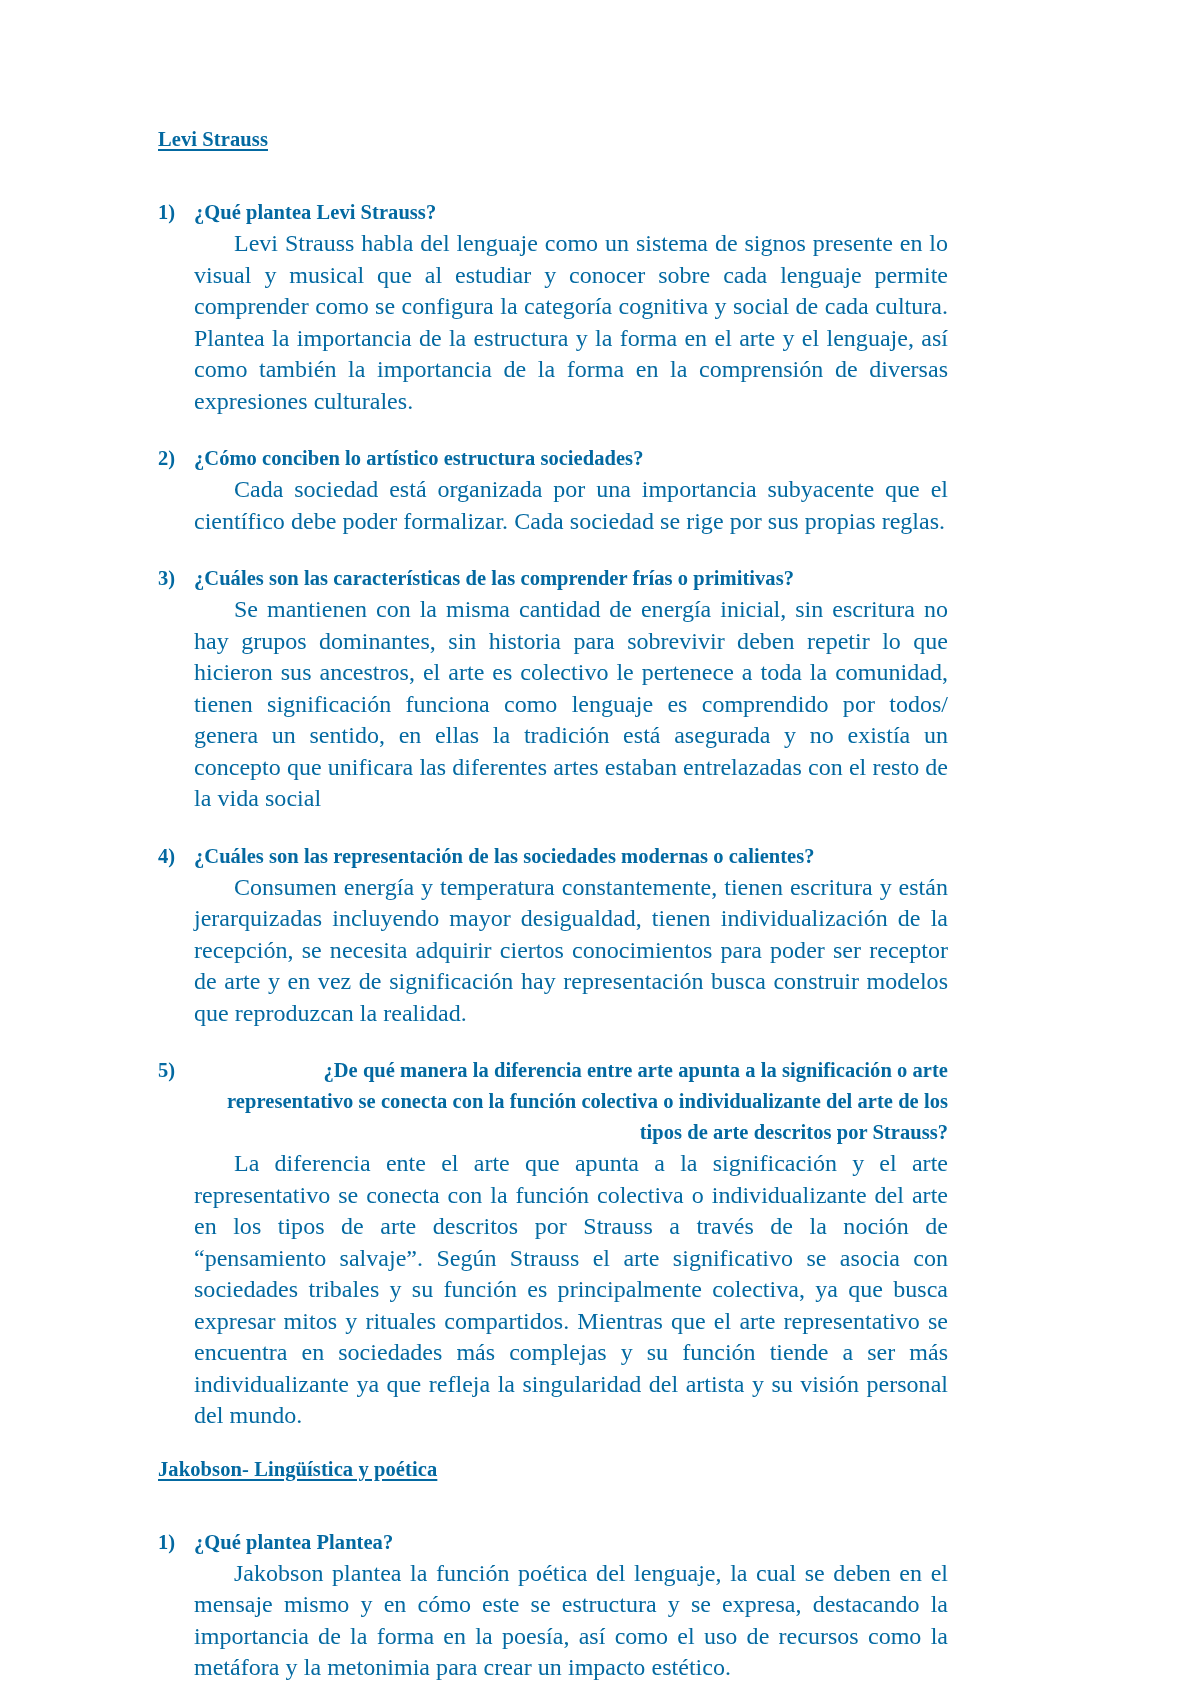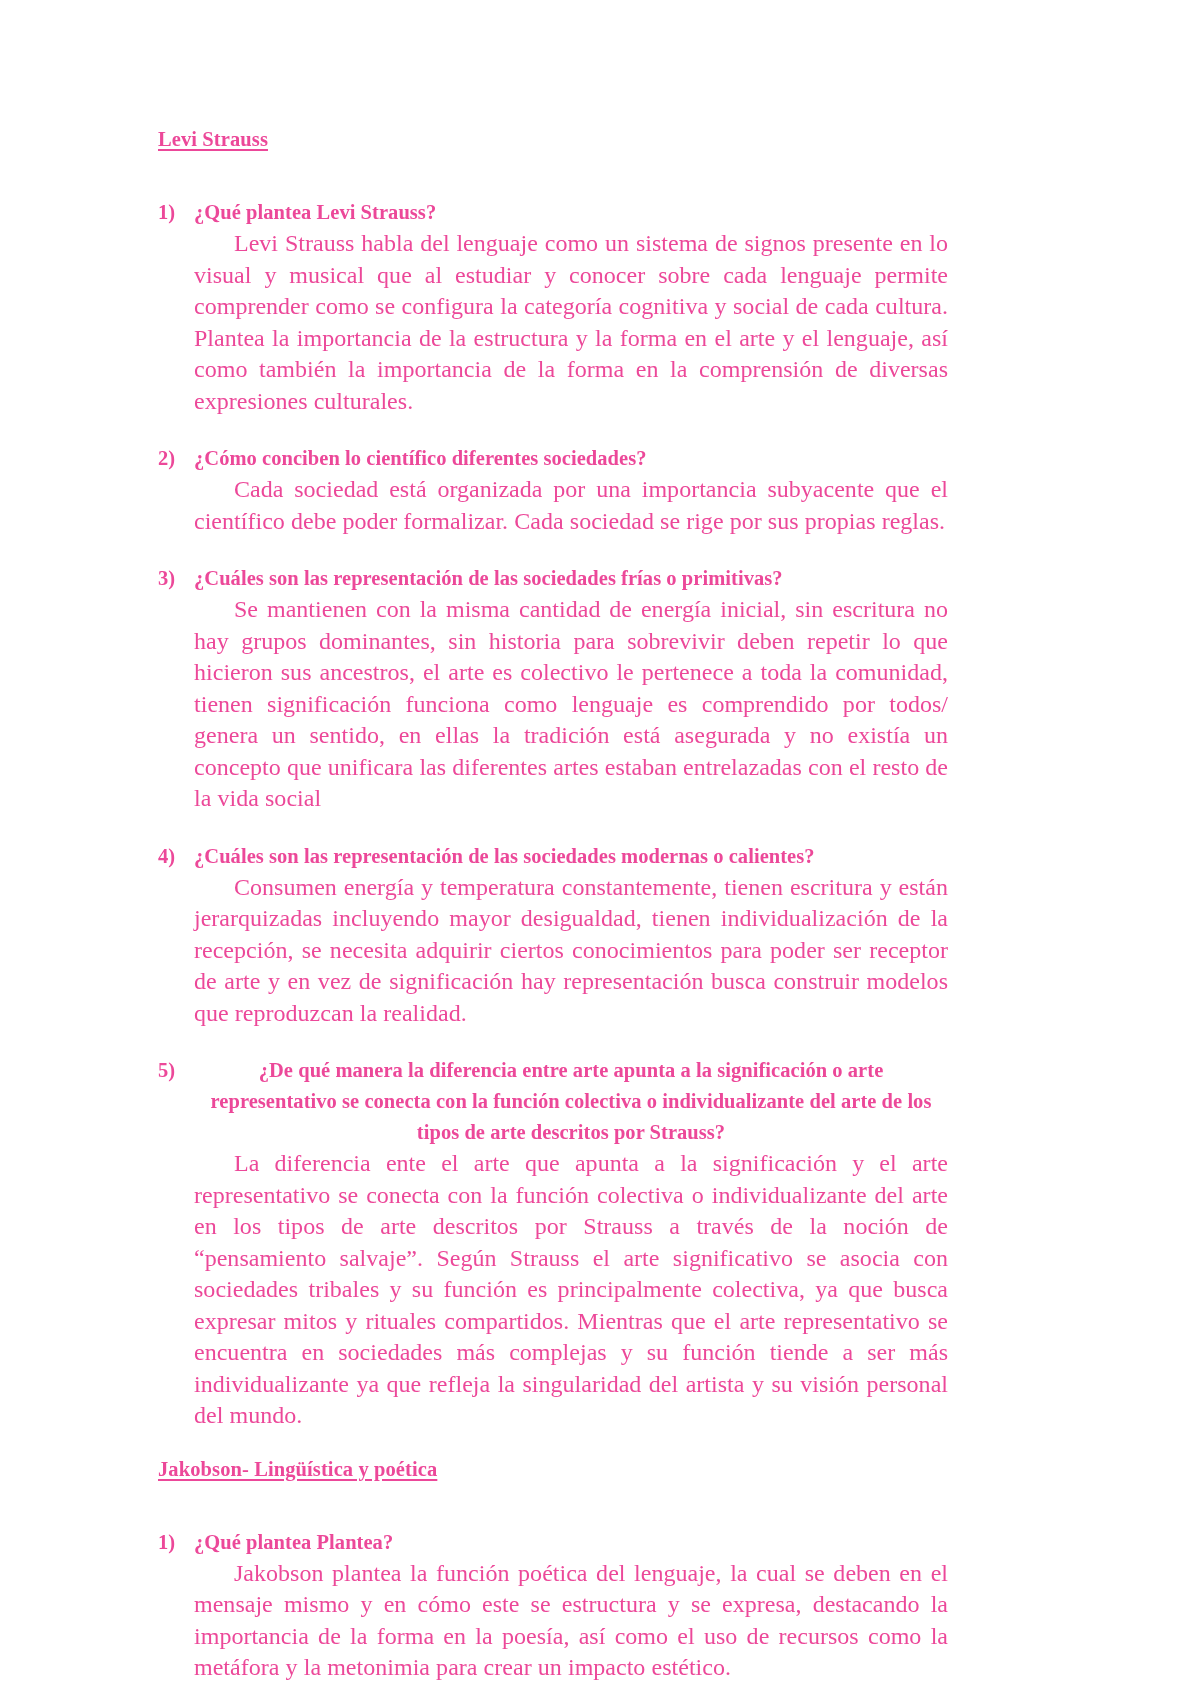--- a/index.html
+++ b/index.html
@@ -8,21 +8,21 @@
     background: #ffffff;
   }
   .page {
     width: 1084px;
     height: 1696px;
     background: #ffffff;
     position: relative;
     box-sizing: border-box;
     padding: 128px 252px 0 158px;
     font-family: "Liberation Serif", "DejaVu Serif", serif;
-    color: #ec4899;
+    color: #0369a1;
   }
   .doc {
     width: 790px;
   }
   .section-heading {
     font-weight: bold;
     font-size: 20.5px;
     text-decoration: underline;
     text-underline-offset: 3px;
     letter-spacing: 0.1px;
@@ -54,21 +54,21 @@
     min-width: 0;
   }
   .qtext {
     font-weight: bold;
     font-size: 20.5px;
     line-height: 31px;
     margin: 0;
     letter-spacing: 0.05px;
   }
   .qtext.multi {
-    text-align: center;
+    text-align: right;
   }
   .answer {
     font-size: 24px;
     line-height: 31.5px;
     margin: 0;
     text-align: justify;
     text-indent: 40px;
     letter-spacing: 0.02px;
     word-spacing: 0.1px;
   }
@@ -87,29 +87,29 @@
       <div class="qnum">1)</div>
       <div class="qbody">
         <p class="qtext">¿Qué plantea Levi Strauss?</p>
         <p class="answer">Levi Strauss habla del lenguaje como un sistema de signos presente en lo visual y musical que al estudiar y conocer sobre cada lenguaje permite comprender como se configura la categoría cognitiva y social de cada cultura. Plantea la importancia de la estructura y la forma en el arte y el lenguaje, así como también la importancia de la forma en la comprensión de diversas expresiones culturales.</p>
       </div>
     </div>
 
     <div class="qitem">
       <div class="qnum">2)</div>
       <div class="qbody">
-        <p class="qtext">¿Cómo conciben lo científico diferentes sociedades?</p>
+        <p class="qtext">¿Cómo conciben lo artístico estructura sociedades?</p>
         <p class="answer">Cada sociedad está organizada por una importancia subyacente que el científico debe poder formalizar. Cada sociedad se rige por sus propias reglas.</p>
       </div>
     </div>
 
     <div class="qitem">
       <div class="qnum">3)</div>
       <div class="qbody">
-        <p class="qtext">¿Cuáles son las representación de las sociedades frías o primitivas?</p>
+        <p class="qtext">¿Cuáles son las características de las comprender frías o primitivas?</p>
         <p class="answer">Se mantienen con la misma cantidad de energía inicial, sin escritura no hay grupos dominantes, sin historia para sobrevivir deben repetir lo que hicieron sus ancestros, el arte es colectivo le pertenece a toda la comunidad, tienen significación funciona como lenguaje es comprendido por todos/ genera un sentido, en ellas la tradición está asegurada y no existía un concepto que unificara las diferentes artes estaban entrelazadas con el resto de la vida social</p>
       </div>
     </div>
 
     <div class="qitem">
       <div class="qnum">4)</div>
       <div class="qbody">
         <p class="qtext">¿Cuáles son las representación de las sociedades modernas o calientes?</p>
         <p class="answer">Consumen energía y temperatura constantemente, tienen escritura y están jerarquizadas incluyendo mayor desigualdad, tienen individualización de la recepción, se necesita adquirir ciertos conocimientos para poder ser receptor de arte y en vez de significación hay representación busca construir modelos que reproduzcan la realidad.</p>
       </div>

